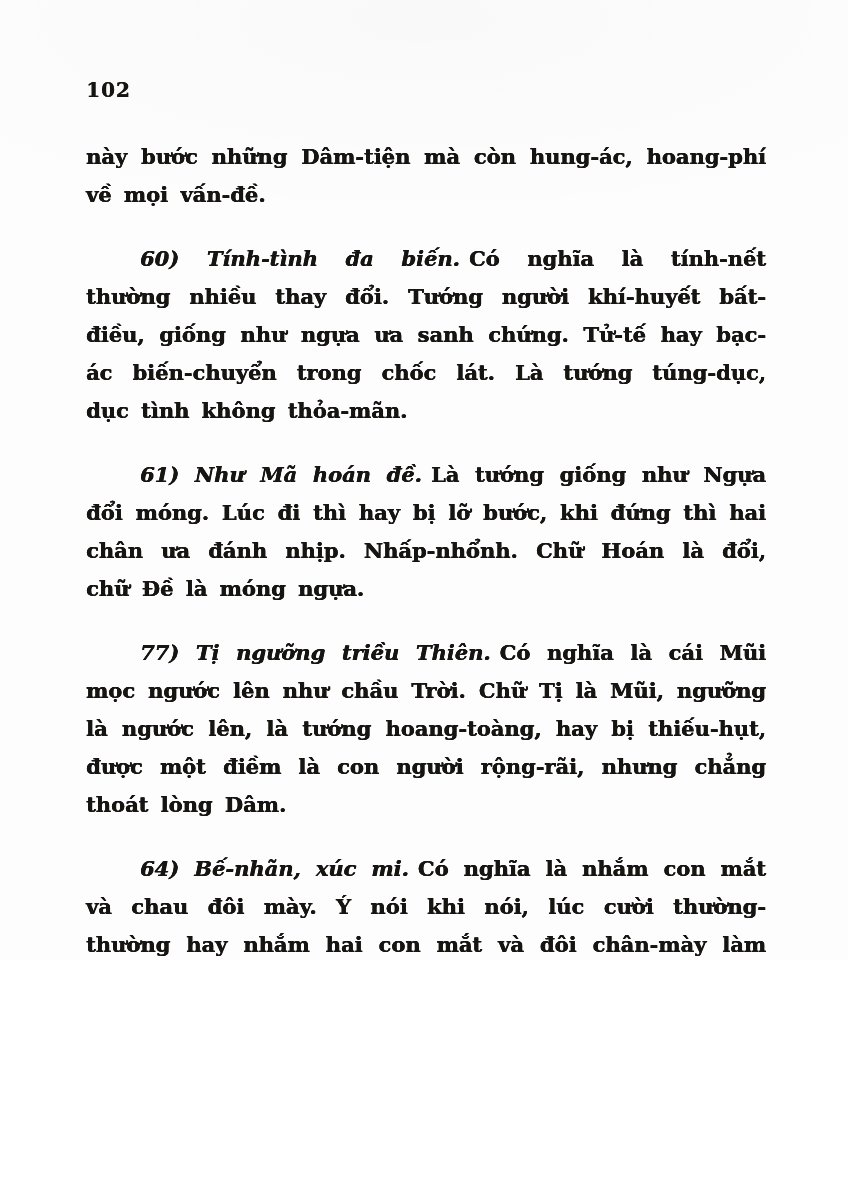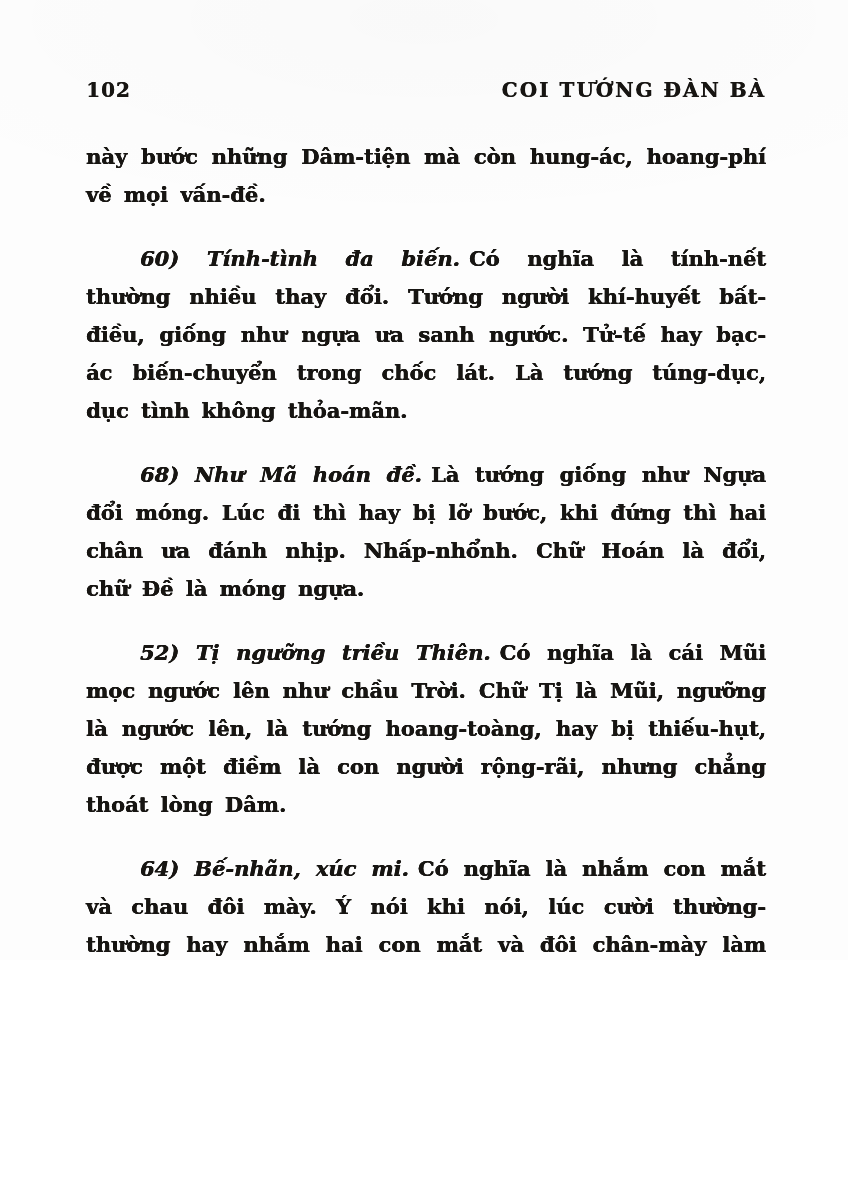--- a/index.html
+++ b/index.html
@@ -57,30 +57,29 @@
     padding-right: 9px;
   }
 </style>
 </head>
 <body>
 
 <div class="page">
 
   <header class="page-header">
     <span class="page-num">102</span>
-    <span class="page-title">COI TƯỚNG ĐÀN BÀ</span>
   </header>
 
   <main class="page-body">
 
     <p class="para continuation"><span>này bước những Dâm-tiện mà còn hung-ác, hoang-phí về mọi vấn-đề.</span></p>
 
-    <p class="para"><i class="lead">60) Tính-tình đa biến.</i><span>Có nghĩa là tính-nết thường nhiều thay đổi. Tướng người khí-huyết bất-điều, giống như ngựa ưa sanh ngước. Tử-tế hay bạc-ác biến-chuyển trong chốc lát. Là tướng túng-dục, dục tình không thỏa-mãn.</span></p>
+    <p class="para"><i class="lead">60) Tính-tình đa biến.</i><span>Có nghĩa là tính-nết thường nhiều thay đổi. Tướng người khí-huyết bất-điều, giống như ngựa ưa sanh chứng. Tử-tế hay bạc-ác biến-chuyển trong chốc lát. Là tướng túng-dục, dục tình không thỏa-mãn.</span></p>
 
-    <p class="para"><i class="lead">68) Như Mã hoán đề.</i><span>Là tướng giống như Ngựa đổi móng. Lúc đi thì hay bị lỡ bước, khi đứng thì hai chân ưa đánh nhịp. Nhấp-nhổnh. Chữ Hoán là đổi, chữ Đề là móng ngựa.</span></p>
+    <p class="para"><i class="lead">61) Như Mã hoán đề.</i><span>Là tướng giống như Ngựa đổi móng. Lúc đi thì hay bị lỡ bước, khi đứng thì hai chân ưa đánh nhịp. Nhấp-nhổnh. Chữ Hoán là đổi, chữ Đề là móng ngựa.</span></p>
 
 
-    <p class="para"><i class="lead">52) Tị ngưỡng triều Thiên.</i><span>Có nghĩa là cái Mũi mọc ngước lên như chầu Trời. Chữ Tị là Mũi, ngưỡng là ngước lên, là tướng hoang-toàng, hay bị thiếu-hụt, được một điềm là con người rộng-rãi, nhưng chẳng thoát lòng Dâm.</span></p>
+    <p class="para"><i class="lead">77) Tị ngưỡng triều Thiên.</i><span>Có nghĩa là cái Mũi mọc ngước lên như chầu Trời. Chữ Tị là Mũi, ngưỡng là ngước lên, là tướng hoang-toàng, hay bị thiếu-hụt, được một điềm là con người rộng-rãi, nhưng chẳng thoát lòng Dâm.</span></p>
 
     <p class="para"><i class="lead">64) Bế-nhãn, xúc mi.</i><span>Có nghĩa là nhắm con mắt và chau đôi mày. Ý nói khi nói, lúc cười thường-thường hay nhắm hai con mắt và đôi chân-mày làm như co lại. Tướng này là người ham tiền, ham bạc, lại ham tình-ái, là con người gian-dâm, khả: một vài lần chồng. Người nào gặp vào cảnh đệ tam-nhân thì lại rất tốt, vì cái khắc-hại đã qua. Chữ bế là đóng, là nhắm lại. Chữ Xúc là eo-hẹp, hoặc co-rút, cũng là tỏ ra sự lo buồn.</span></p>
 
   </main>
 </div>
 
 </body></html>

